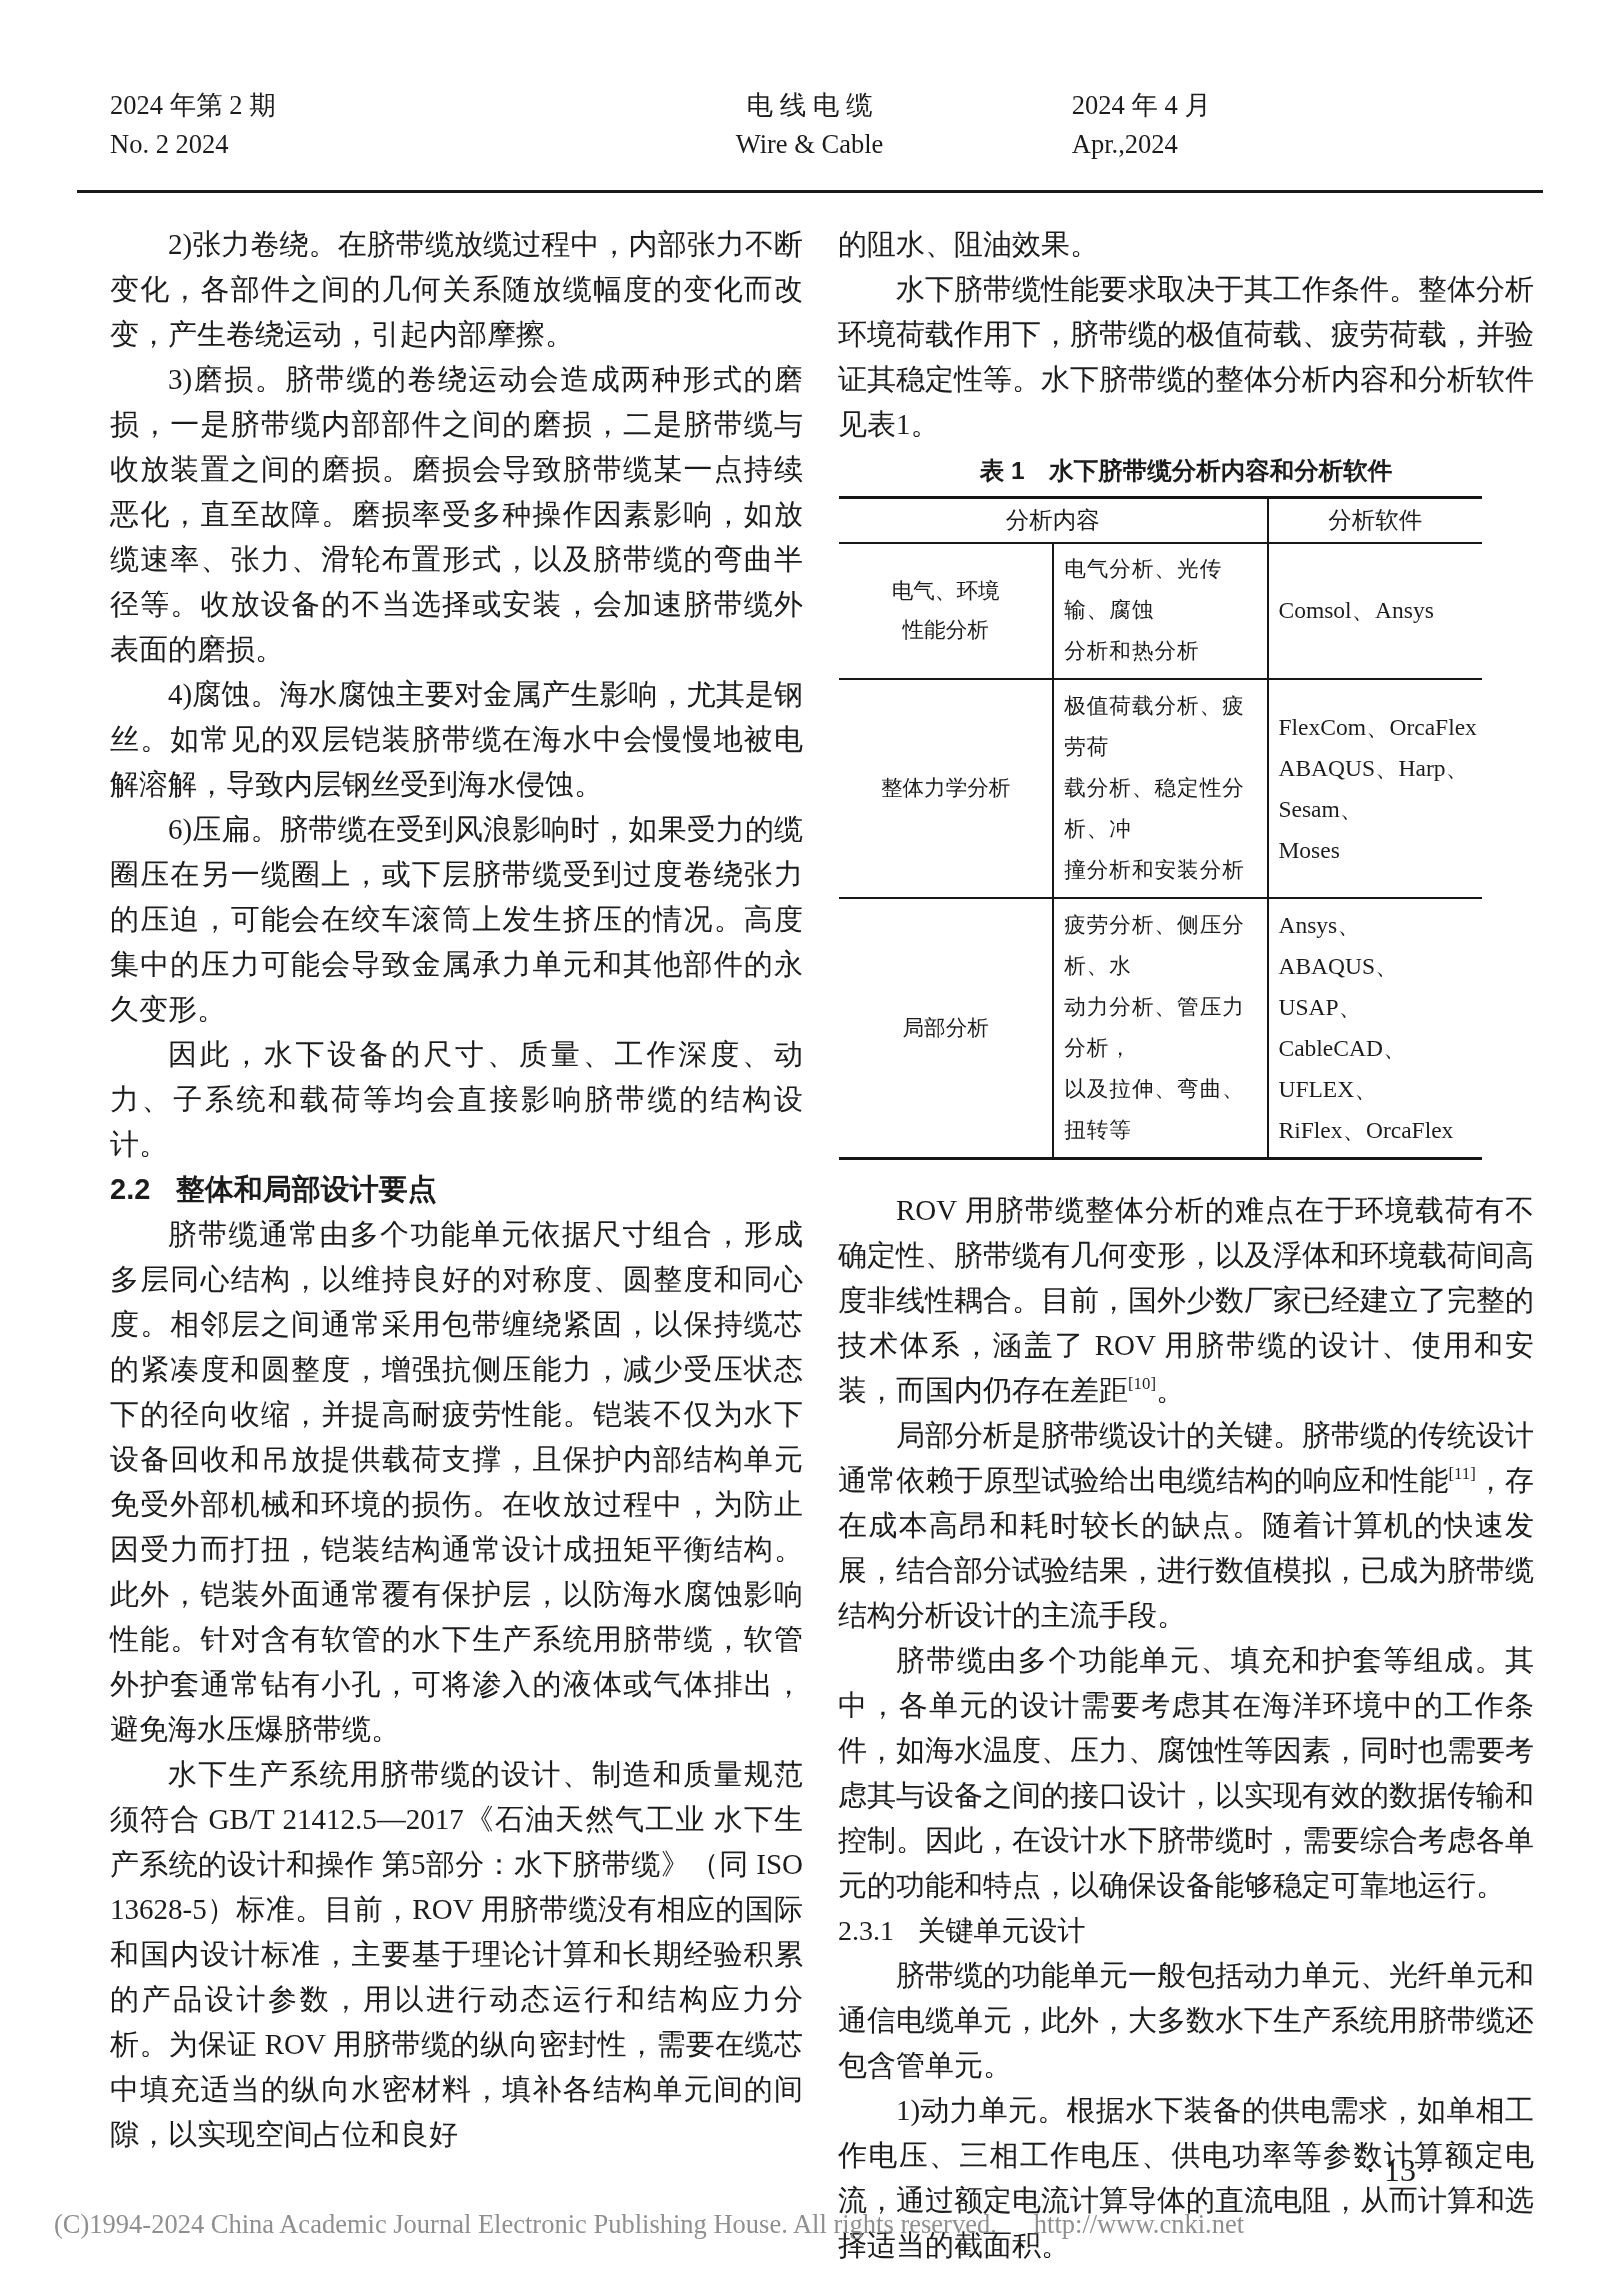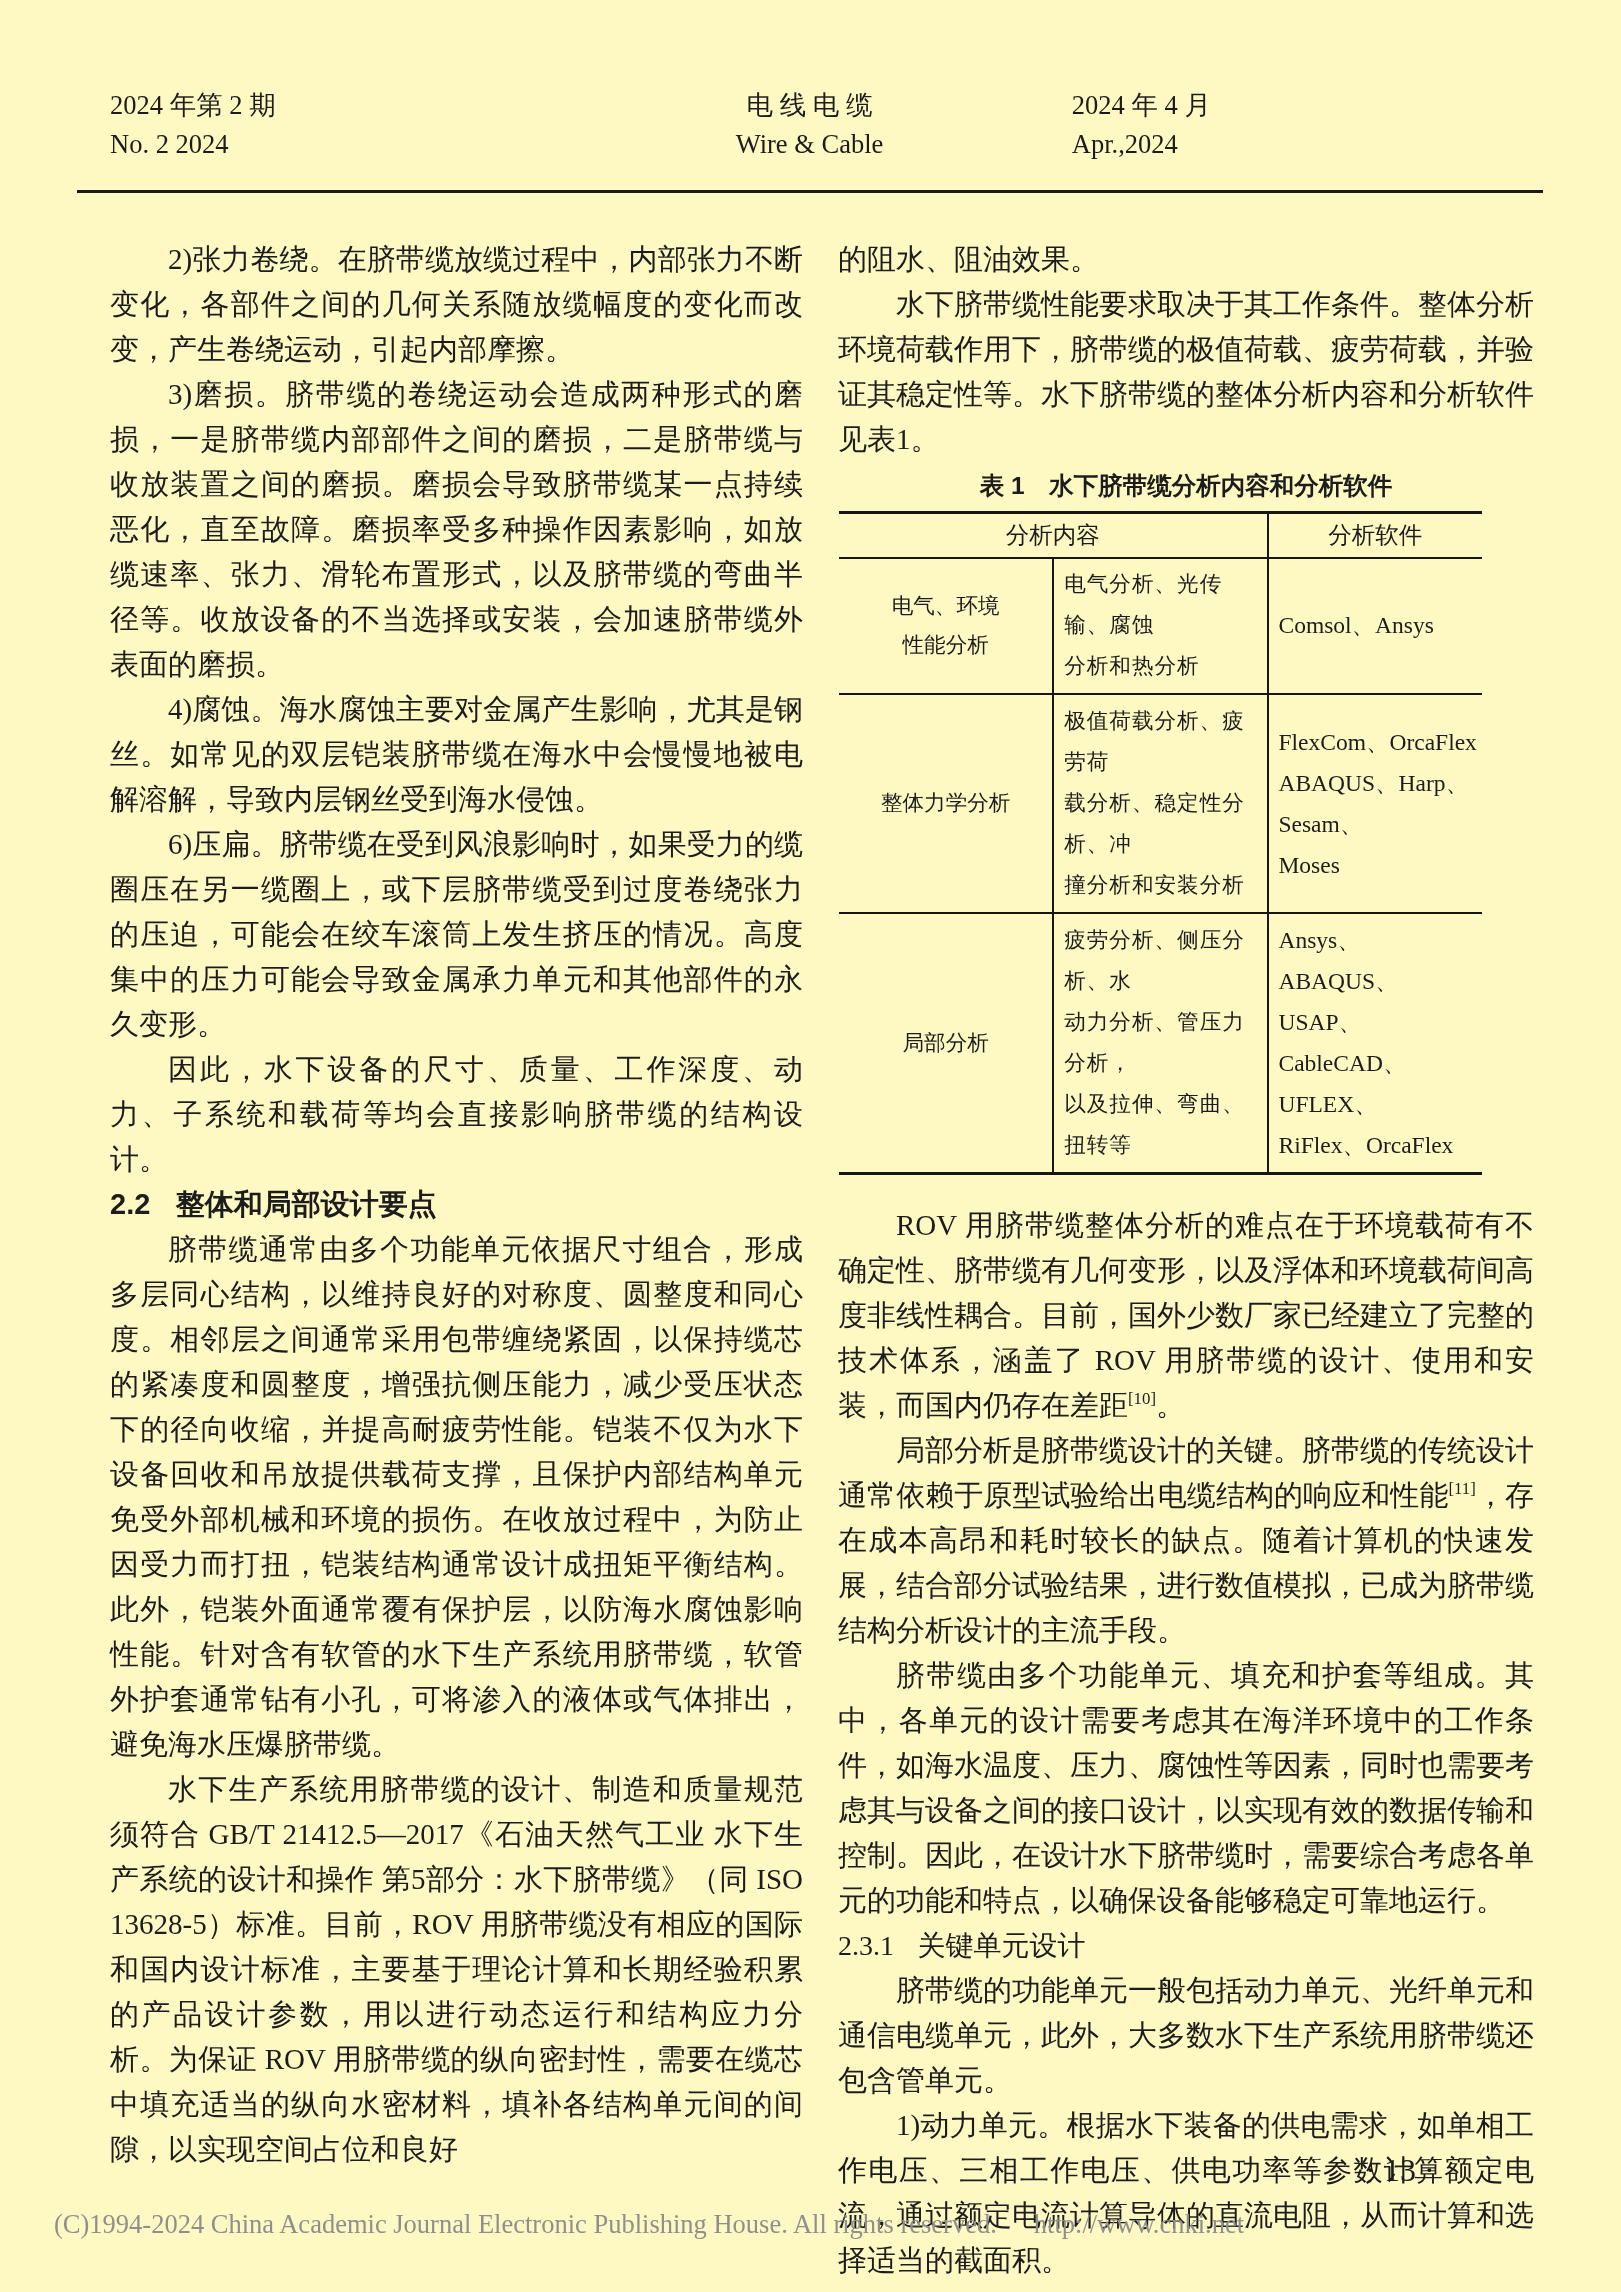--- a/index.html
+++ b/index.html
@@ -1,29 +1,29 @@
 <!DOCTYPE html>
 <html><head>
 <meta charset="utf-8">
 <style>
   html,body { margin:0; padding:0; background:#d9d9d6; }
   .page {
     position:relative; width:1621px; height:2293px; margin:0 auto;
-    background:#fef9c3; color:#1c1c1c; overflow:hidden;
+    background:#ffffff; color:#1c1c1c; overflow:hidden;
     font-family:"Liberation Serif","DejaVu Serif",serif;
   }
   
   .hdr { position:absolute; left:110px; right:112px; top:86px; }
   .hdr-row { display:flex; align-items:baseline; font-size:26.5px; line-height:39px; }
   .hdr-row .hl { flex:1; text-align:left; }
   .hdr-row .hc { flex:1.2; text-align:center; }
   .hdr-row .hr { flex:1; text-align:left; }
   .hdr-rule { position:absolute; left:77px; top:190px; width:1466px; height:2.9px; background:#1a1a1a; }
   
-  .col { position:absolute; top:237px; }
+  .col { position:absolute; top:222px; }
   .col-left  { left:110px; width:693px; }
   .col-right { left:838px; width:696px; }
   .para {
     margin:0; font-size:29px; line-height:45px;
     text-align:justify; text-indent:2em; word-break:break-all;
   }
   .para.noindent { text-indent:0; }
   .heading {
     margin:0; font-size:29px; line-height:45px; font-weight:bold;
     font-family:"Liberation Sans","DejaVu Sans",sans-serif;

